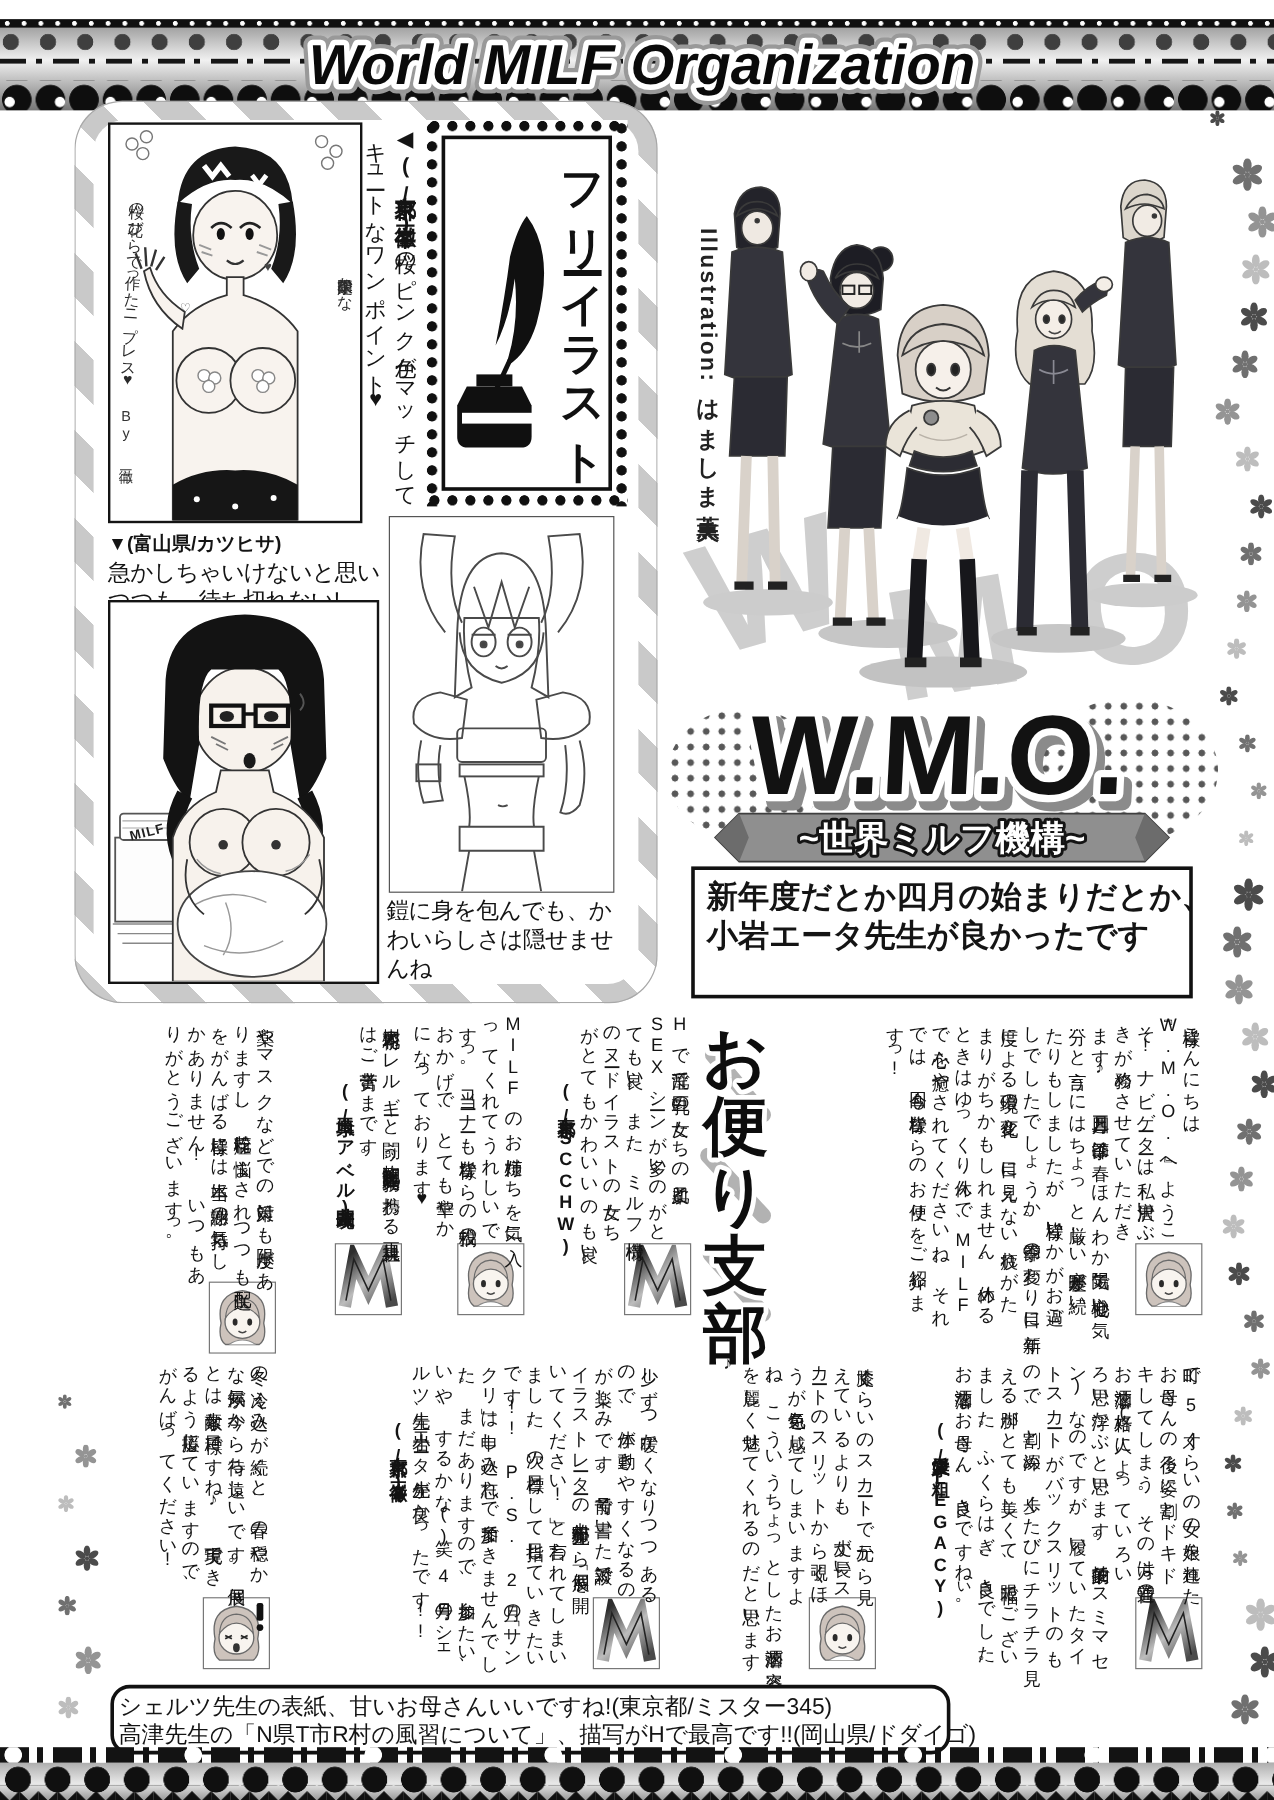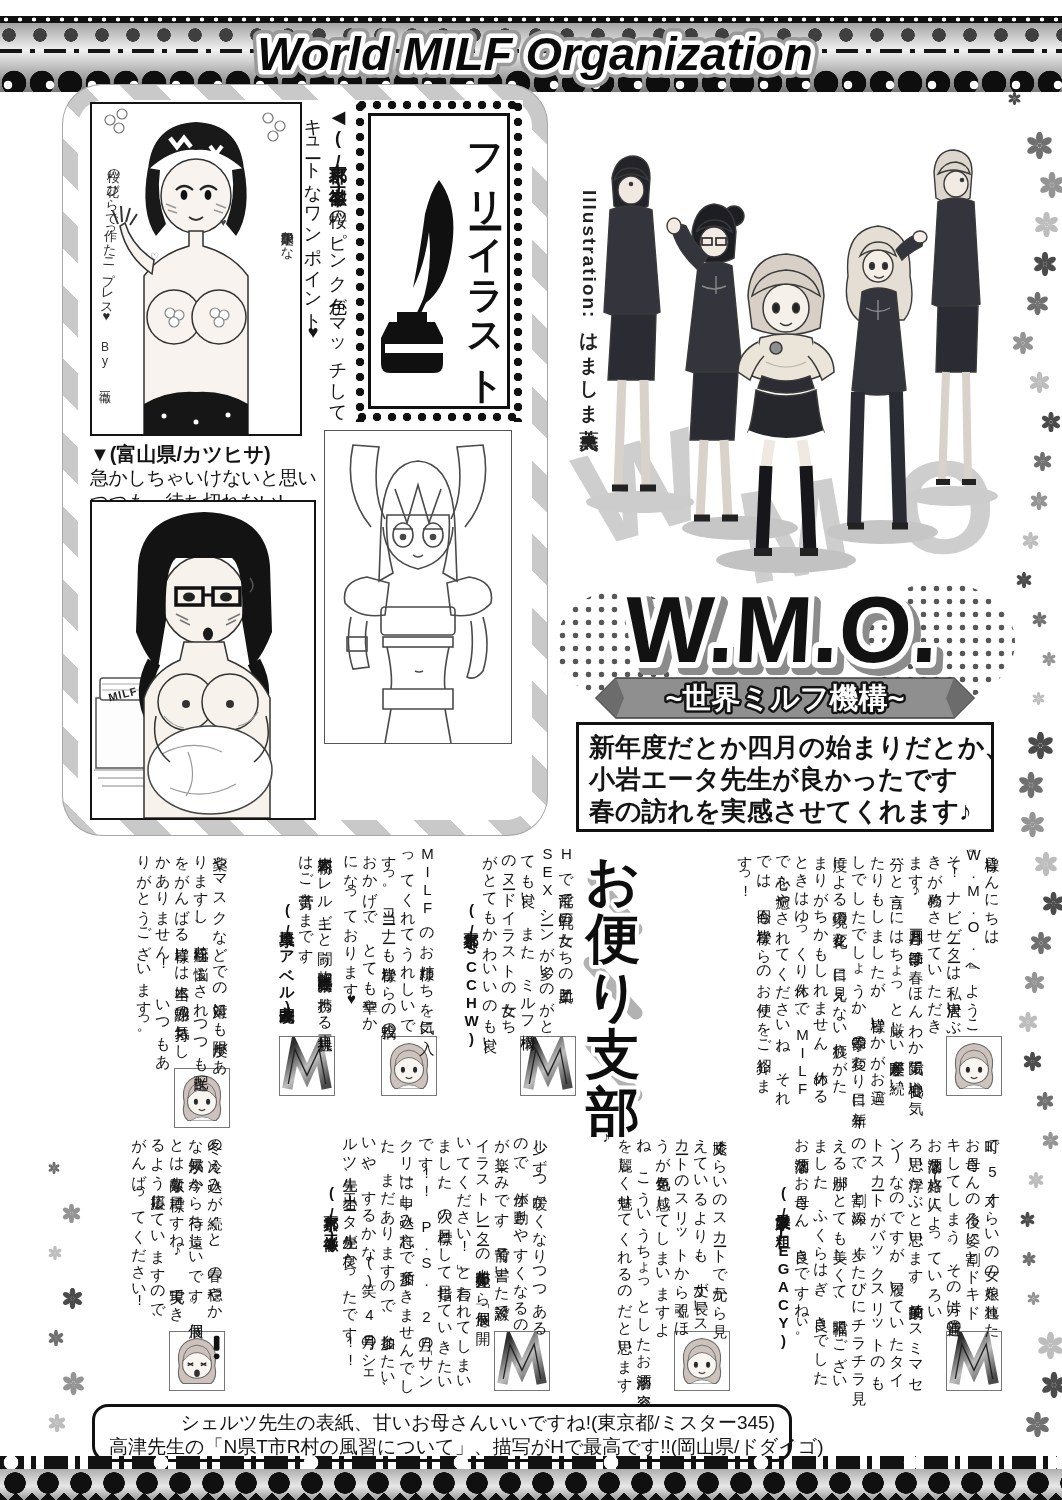--- a/index.html
+++ b/index.html
@@ -27,21 +27,21 @@
   
   .panel{position:absolute;left:62px;top:84px;width:486px;height:752px;border-radius:40px;
          background:repeating-linear-gradient(45deg,#c9c9c9 0 26px,#ffffff 26px 52px);
          box-shadow:0 0 0 1px #a8a8a8 inset;}
   .panel-inner{position:absolute;left:16px;top:16px;right:16px;bottom:16px;background:#fff;border-radius:26px;}
   .frame{position:absolute;background:#fff;border:2px solid #141414;overflow:hidden;}
   .frame svg{display:block;width:100%;height:100%;}
   .vcap{position:absolute;writing-mode:vertical-rl;text-orientation:upright;
         font-size:18px;line-height:25px;letter-spacing:1px;}
   .vcap b{font-weight:bold;}
-  .cap-head{font-weight:bold;font-size:20px;line-height:24px;}
+  .cap-head{font-weight:bold;font-size:16px;line-height:24px;}
   .cap-body{font-size:19px;line-height:24px;letter-spacing:-0.5px;}
   .hnote{position:absolute;writing-mode:vertical-rl;text-orientation:upright;
          font-size:13px;line-height:18px;color:#2a2a2a;}
 
   
   .stamp{position:absolute;left:277px;top:0px;width:168px;height:322px;background:#fff;}
   .perf{position:absolute;background-repeat:repeat;}
   .perf.pt{left:0;top:0;width:100%;height:11px;background-image:radial-gradient(circle at 7px 5px,#101010 4px,transparent 4.5px);background-size:15px 11px;background-repeat:repeat-x;}
   .perf.pb{left:0;bottom:0;width:100%;height:11px;background-image:radial-gradient(circle at 7px 6px,#101010 4px,transparent 4.5px);background-size:15px 11px;background-repeat:repeat-x;}
   .perf.pl{left:0;top:0;width:11px;height:100%;background-image:radial-gradient(circle at 5px 7px,#101010 4px,transparent 4.5px);background-size:11px 15px;background-repeat:repeat-y;}
@@ -74,22 +74,22 @@
   .lblock{position:absolute;writing-mode:vertical-rl;text-orientation:upright;
           font-size:15px;line-height:19px;letter-spacing:1px;color:#131313;}
   .licon{float:right;width:54px;height:58px;border:1px solid #777;background:#fff;
          margin:0 0 7px 7px;display:block;}
   .licon svg{display:block;width:100%;height:100%;}
   .attr{display:block;padding-top:56px;font-weight:bold;}
   .sec-title{position:absolute;left:578px;top:845px;width:70px;height:292px;}
 
   
   .footer-box{position:absolute;left:92px;top:1404px;width:700px;height:58px;border:3px solid #111;
-              border-radius:16px;background:#fff;padding:4px 14px;box-sizing:border-box;
-              font-size:19px;line-height:24px;white-space:nowrap;text-align:right;}
+              border-radius:16px;background:#fff;padding:4px 4px;box-sizing:border-box;
+              font-size:19px;line-height:24px;white-space:nowrap;}
   .bottom-dash{position:absolute;left:0;top:1456px;width:1062px;height:13px;
         background-image:
           radial-gradient(circle at 11px 6.5px,#fff 7px,transparent 7.6px),
           repeating-linear-gradient(90deg,#131313 0 24px,transparent 24px 31px,#131313 31px 36px,transparent 36px 44px);
         background-size:150px 13px,auto;background-repeat:repeat-x,repeat;}
   .bottom-band{position:absolute;left:0;top:1469px;width:1062px;height:31px;
         background:linear-gradient(#aeaeae,#e8e8e8 55%,#9a9a9a);}
   .bottom-band::before{content:"";position:absolute;left:0;top:2px;width:100%;height:24px;
         background-image:radial-gradient(circle at 15px 12px,#101010 10.5px,transparent 11px);
         background-size:33px 24px;background-repeat:repeat-x;}
@@ -287,20 +287,21 @@
             <path d="M58 258 h70 v20 h-70z"></path>
             <path d="M66 278 L60 312 M120 278 L126 312"></path>
             <path d="M26 186 Q20 214 28 238 L44 236 Q38 212 42 190"></path>
             <rect x="22" y="206" width="20" height="14"></rect>
             <path d="M158 186 Q166 214 158 240 Q150 250 142 246 Q150 222 146 190"></path>
           </g>
         </svg>
       </div>
 
       <div style="position:absolute;left:244px;top:648px;width:200px;">
+        <div class="cap-body">鎧に身を包んでも、かわいらしさは隠せませんね</div>
       </div>
     </div>
   </div>
 
   <div class="main-illust">
     <svg viewBox="0 0 452 505">
       <g font-family="Liberation Sans, DejaVu Sans, sans-serif" font-weight="bold" font-size="132" fill="#cecece">
         <text x="42" y="468" transform="rotate(-16 42 468)">W</text>
         <text x="196" y="505" transform="rotate(-10 196 505)">M</text>
         <text x="346" y="478" transform="rotate(-6 346 478)">O</text>
@@ -399,21 +400,20 @@
       <polygon points="26,4 364,4 384,24 364,44 26,44 6,24" fill="#8f8f8f" stroke="#3f3f3f" stroke-width="1.5"></polygon>
       <polygon points="26,4 34,24 26,44 6,24" fill="#6c6c6c"></polygon>
       <polygon points="364,4 356,24 364,44 384,24" fill="#6c6c6c"></polygon>
       <text x="195" y="34" text-anchor="middle" font-size="29" font-weight="bold" stroke="#141414" stroke-width="5" stroke-linejoin="round" fill="#ffffff" paint-order="stroke">~世界ミルフ機構~</text>
     </svg>
   </div>
 
   <div class="intro-box">
     <div>新年度だとか四月の始まりだとか、</div>
     <div>小岩エータ先生が良かったです</div>
-    <div>春の訪れを実感させてくれます♪</div>
   </div>
 
   <svg class="sec-title" viewBox="0 0 70 292">
     <g stroke="#b2b2b2" stroke-width="13" stroke-linecap="round">
       <path d="M16 34 L58 84"></path>
         <path d="M12 118 L58 168"></path>
         <path d="M14 200 L58 250"></path>
     </g>
     <g font-size="54" font-weight="bold" text-anchor="middle" stroke="#fff" stroke-width="8" stroke-linejoin="round" fill="#0d0d0d" paint-order="stroke">
       <text x="35" y="54">お</text>

